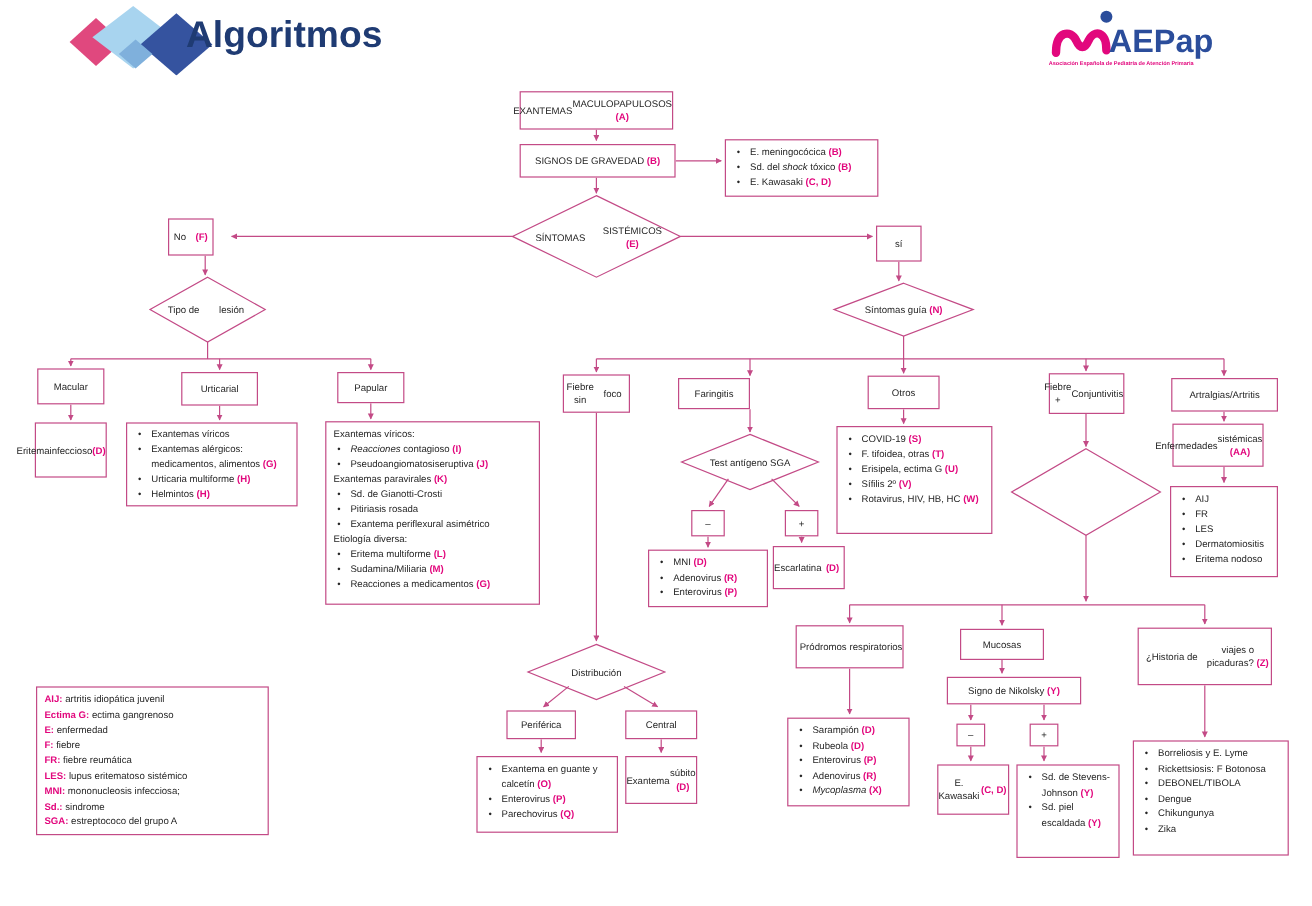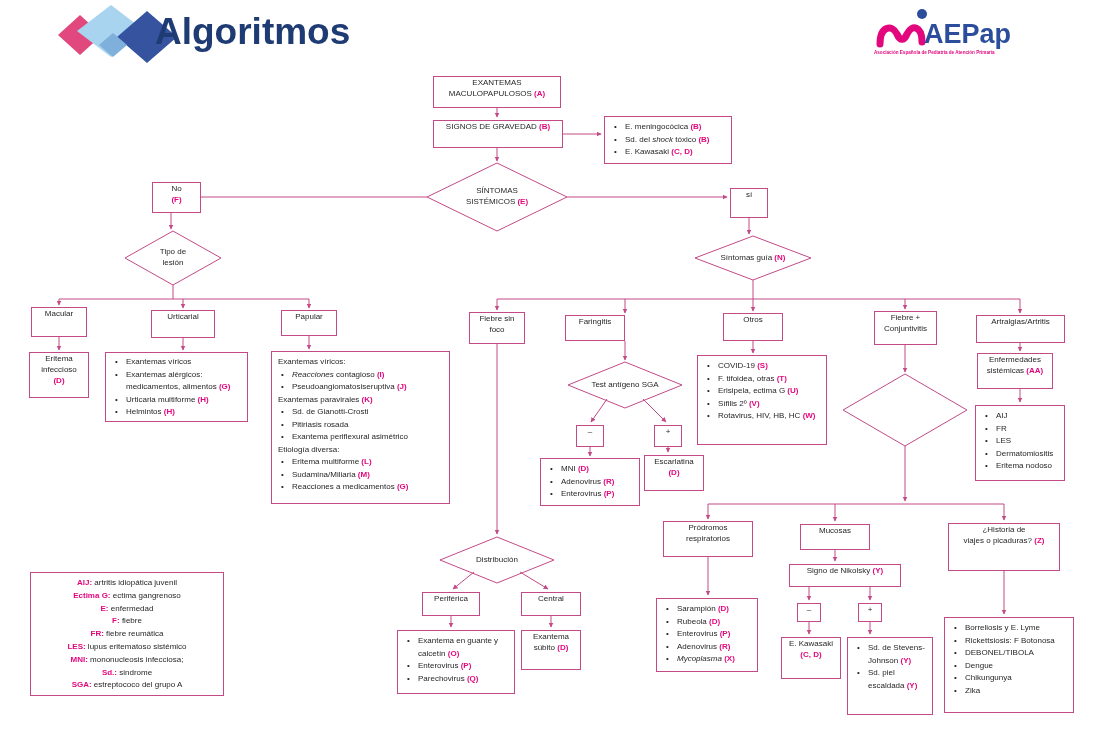--- a/index.html
+++ b/index.html
@@ -5,37 +5,37 @@
 :root{
   --line:#c34a86; --code:#e2077d; --text:#262626; --brand:#1f3b73;
   --org-blue:#2b4d9b; --org-pink:#e2077d;
   --logo-pink:#e0487e; --logo-light:#a8d4ef; --logo-mid:#7fb0dc; --logo-dark:#35539f;
 }
 html,body{margin:0;padding:0;background:#fff;}
 #canvas{position:relative;width:1093px;height:755px;background:#fff;overflow:hidden;
   font-family:"Liberation Sans",sans-serif;color:var(--text);}
 .abs{position:absolute;box-sizing:border-box;}
 .box{border:1px solid var(--line);background:#fff;}
-.label{display:flex;flex-direction:column;align-items:center;justify-content:flex-start;
+.label{display:flex;flex-direction:row;align-items:center;justify-content:flex-end;
   text-align:center;font-size:8px;line-height:11px;}
 .list{font-size:8px;line-height:12.5px;padding:4px 3px 2px 6px;}
 .list .row{display:flex;align-items:flex-start;}
 .list .dot{flex:0 0 14px;padding-left:3px;box-sizing:border-box;}
 .list .txt{flex:1 1 auto;}
 .label .row{width:100%;text-align:center;}
 .code{color:var(--code);font-weight:bold;}
 .ital{font-style:italic;margin-top:43px;}
 svg.layer{position:absolute;left:0;top:0;}
 .connector{stroke:var(--line);stroke-width:1;fill:none;}
 .diamond{fill:#fff;stroke:var(--line);stroke-width:1;}
 #ah path{fill:var(--line);}
-.brand-title{font-size:37px;font-weight:bold;color:var(--brand);}
+.brand-title{font-size:31px;font-weight:bold;color:var(--brand);}
 .org-tagline{font-size:4.6px;font-weight:bold;color:var(--org-pink);white-space:nowrap;}
 .legend{border:1px solid var(--line);font-size:8px;line-height:12.8px;padding:4px 6px;background:#fff;}
-.legend .row{text-align:center;}
+.legend .row{text-align:left;}
 </style>
 </head>
 <body>
 
 <div id="canvas">
 
   <svg class="layer" width="1093" height="755">
     <defs>
       <marker id="ah" markerWidth="6" markerHeight="6" refX="4.5" refY="2.5" orient="auto">
         <path d="M0,0 L5,2.5 L0,5 Z"></path>
@@ -131,21 +131,21 @@
       <div class="row b">
         <span class="dot">•</span>
         <span class="txt"><span>E. Kawasaki </span><span class="code">(C, D)</span></span>
       </div>
     </div>
 
   <div class="abs label" style="left:437px;top:185px;width:120px;height:26px">
       <div class="row"><span class="txt"><span>SÍNTOMAS</span></span></div>
       <div class="row"><span class="txt"><span>SISTÉMICOS </span><span class="code">(E)</span></span></div>
     </div>
-  <div class="abs box label" style="left:152px;top:182px;width:49px;height:31px">
+  <div class="abs box label" style="left:140px;top:182px;width:38px;height:31px">
       <div class="row"><span class="txt"><span>No</span></span></div>
       <div class="row"><span class="txt"><span class="code">(F)</span></span></div>
     </div>
   <div class="abs box label" style="left:730px;top:188px;width:38px;height:30px">
       <div class="row"><span class="txt"><span>sí</span></span></div>
     </div>
 
   <div class="abs label" style="left:133px;top:246px;width:80px;height:24px">
       <div class="row"><span class="txt"><span>Tipo de</span></span></div>
       <div class="row"><span class="txt"><span>lesión</span></span></div>

